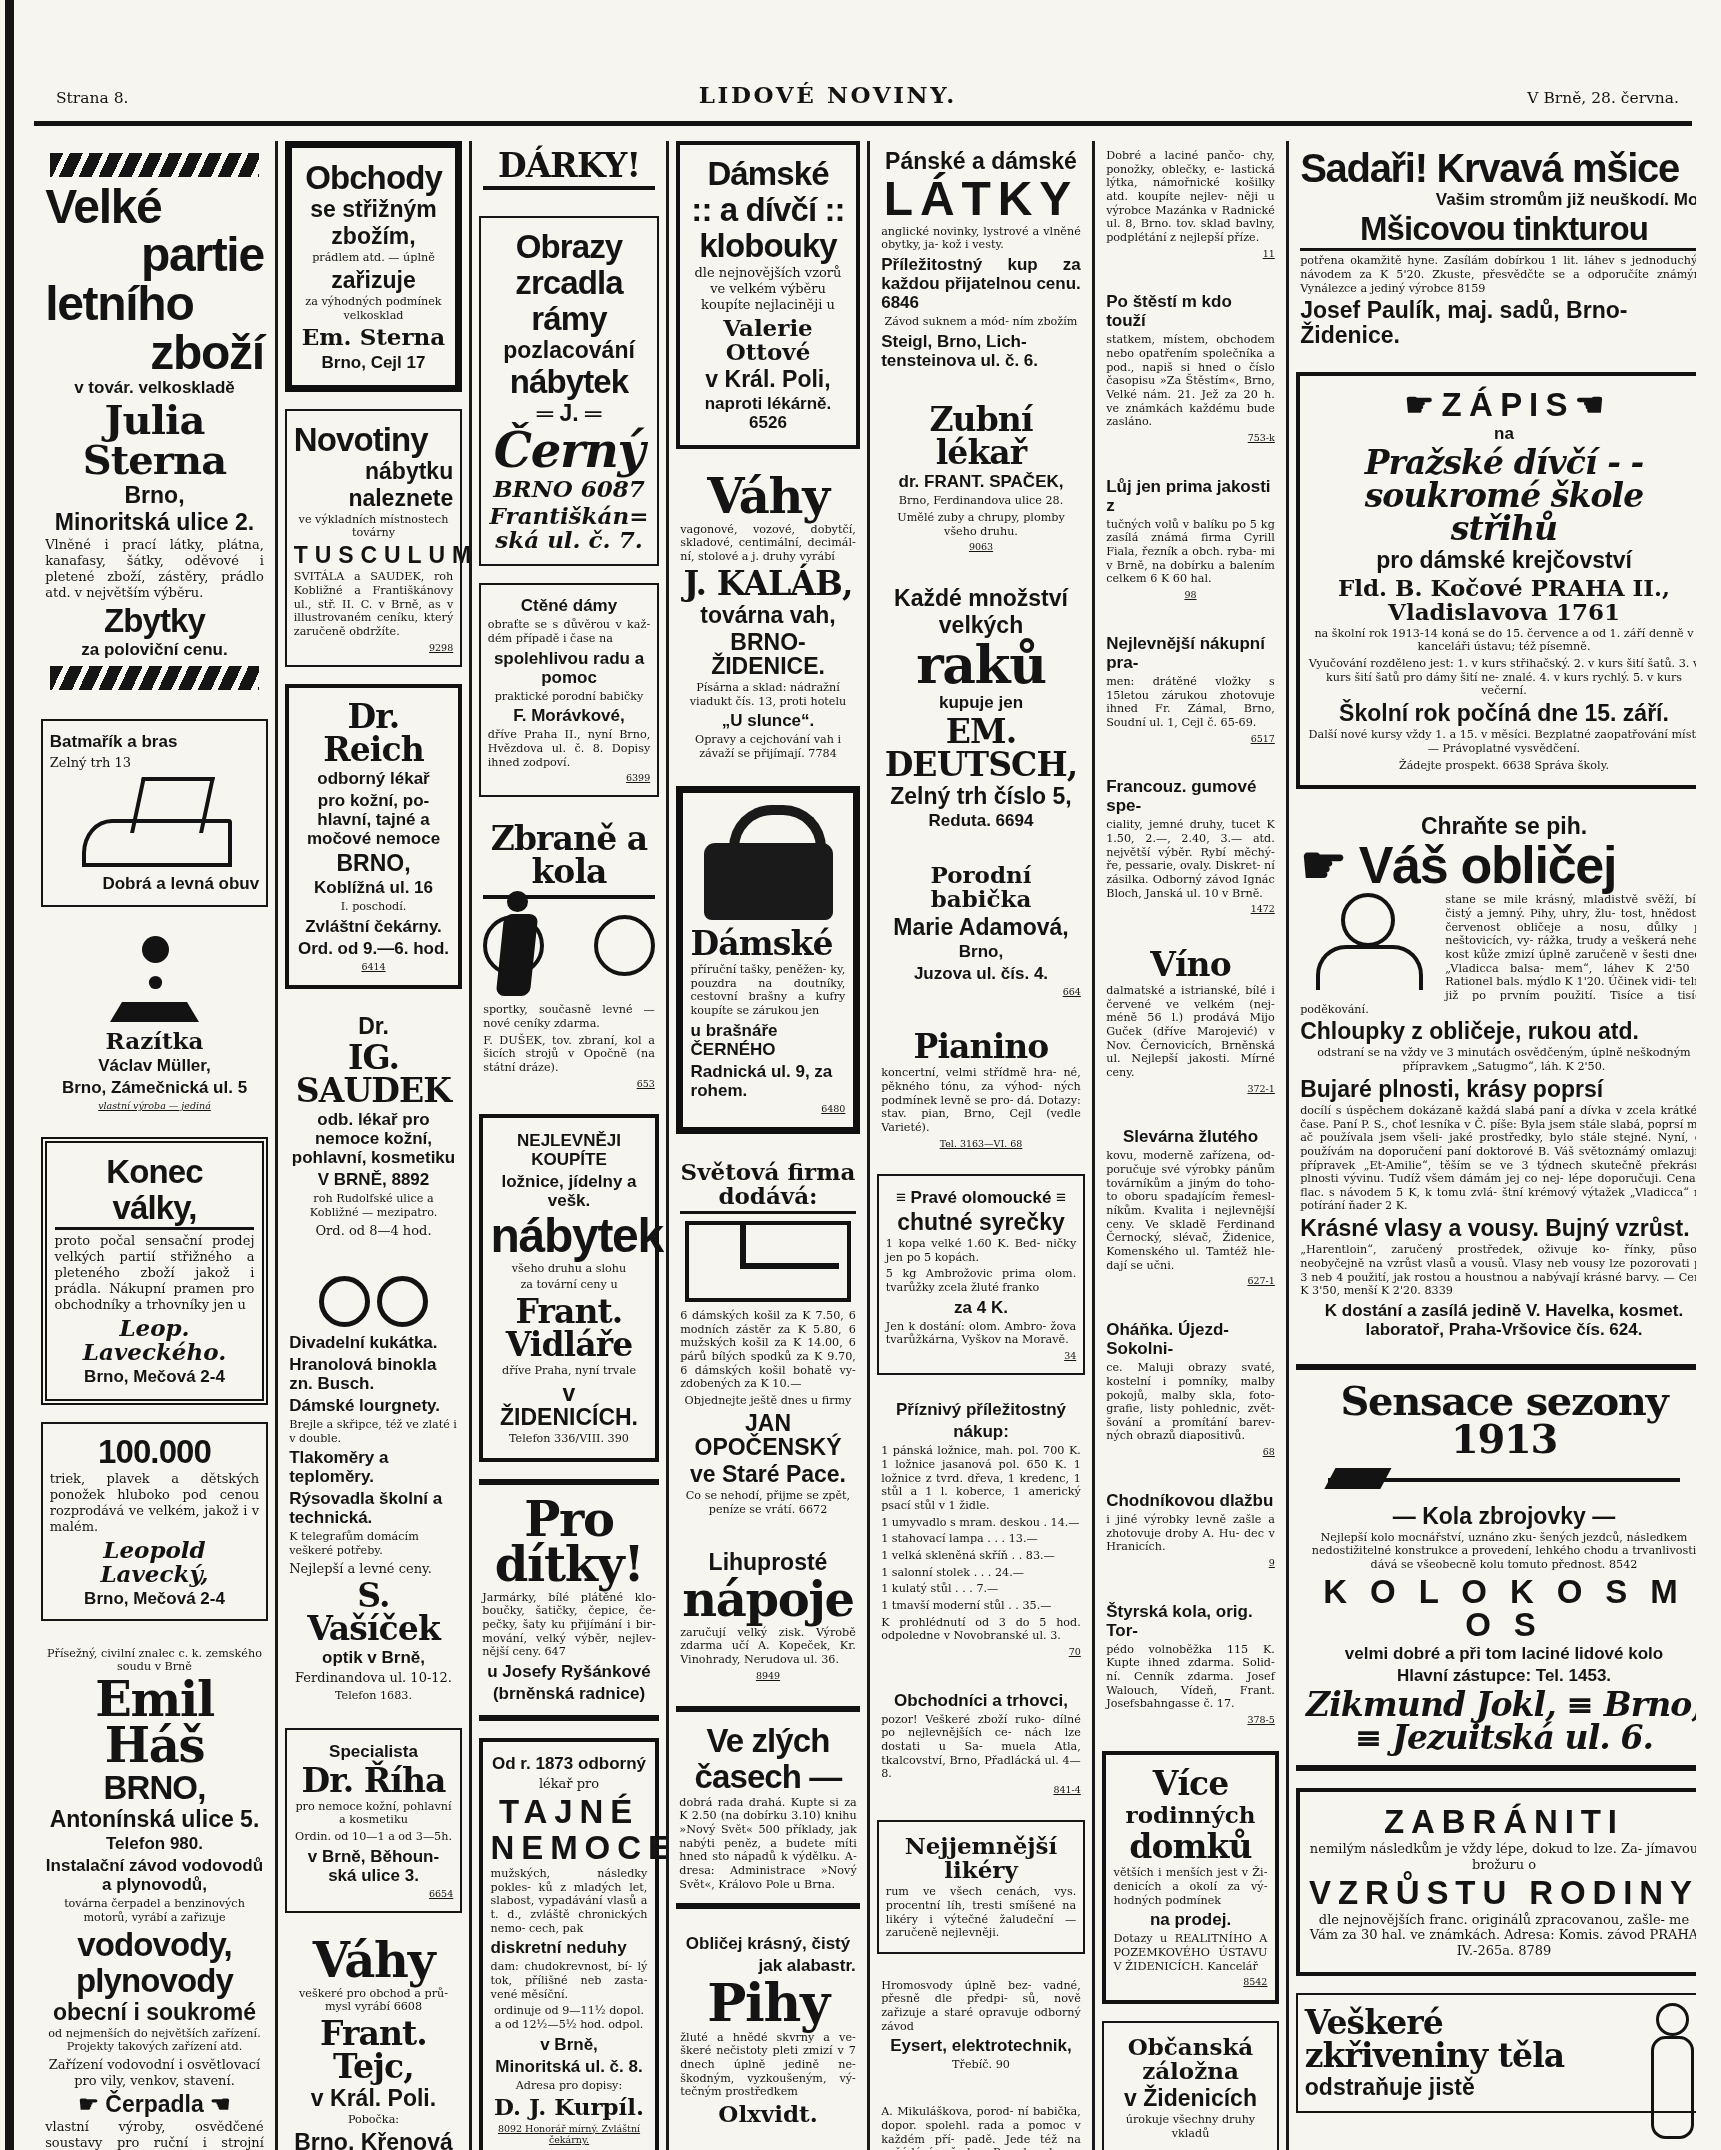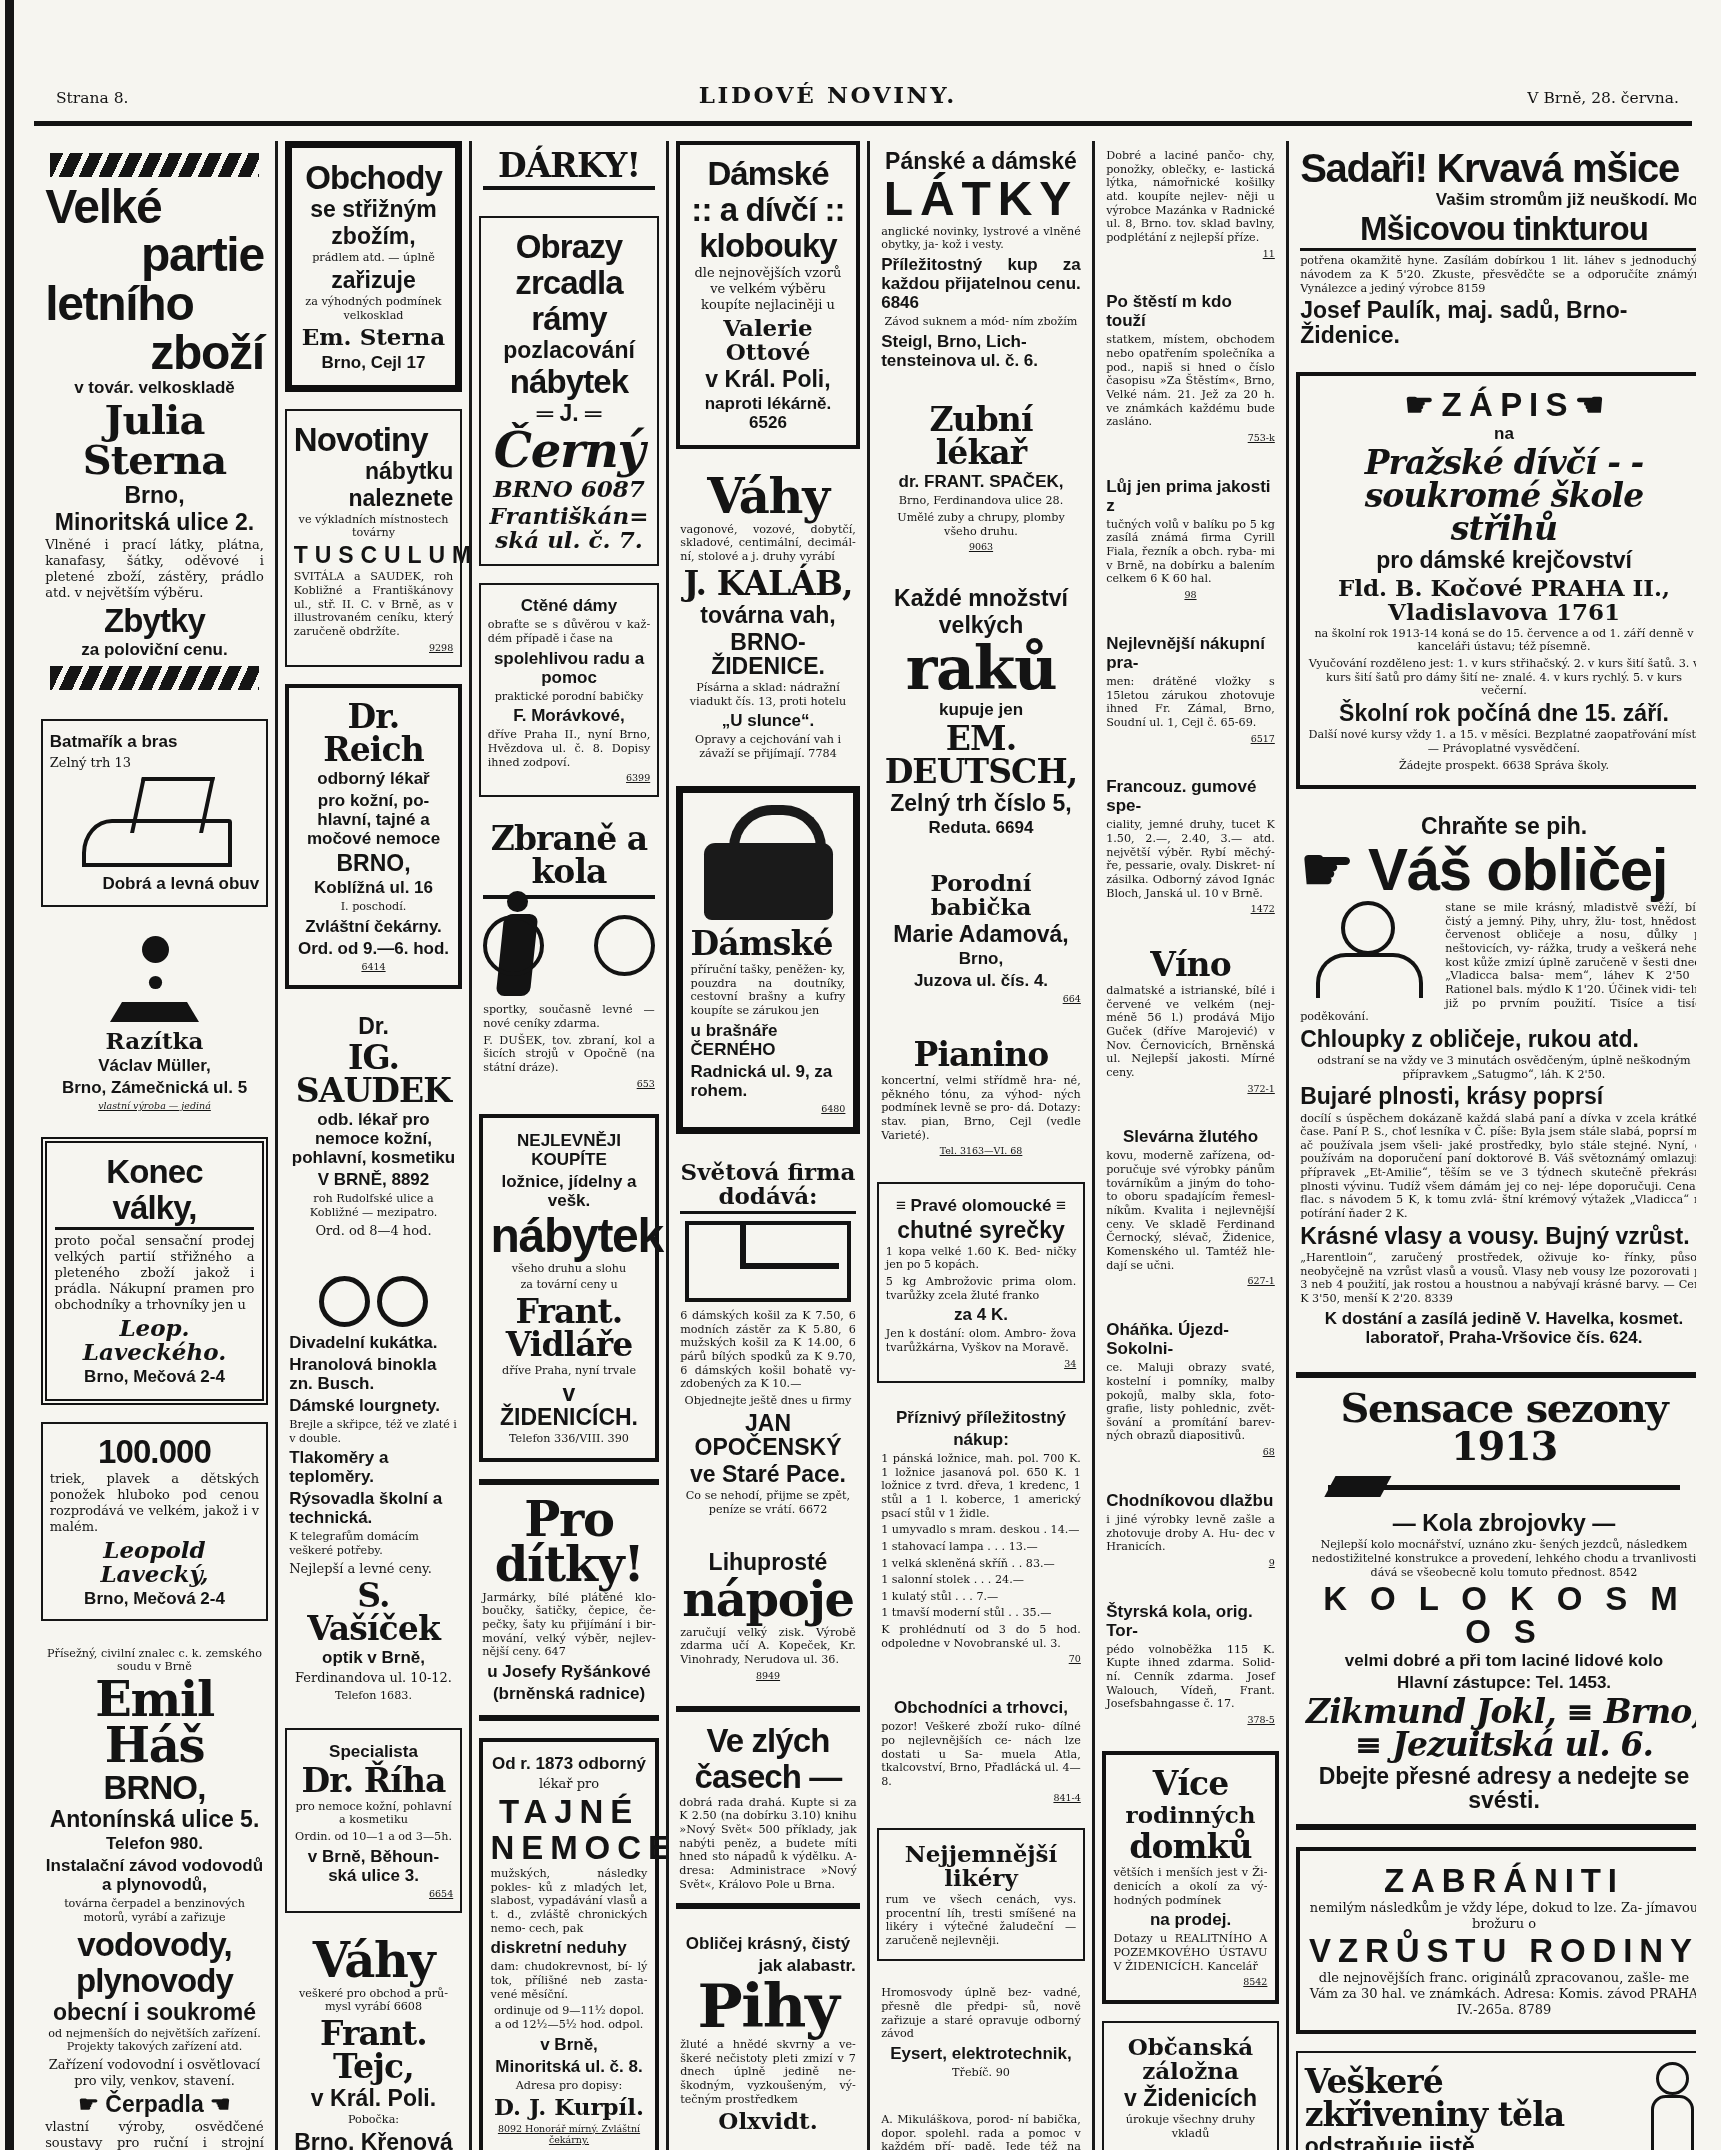--- a/index.html
+++ b/index.html
@@ -19,21 +19,21 @@
   .ad.b4{border:7.7px solid #0f0f0f;padding:10.3px 7.7px;}
   .ad.tb{border-top:6px solid #121212;border-bottom:6px solid #121212;padding:8.6px 3.4px;}
   .ln{margin:3px 0;}
   .f1{font:900 48px/0.95 "Liberation Sans",sans-serif;letter-spacing:-1.3px;}
   .f2{font:900 33px/1.0 "Liberation Sans",sans-serif;letter-spacing:-0.9px;}
   .f3{font:800 23px/1.05 "Liberation Sans",sans-serif;}
   .f4{font:700 17px/1.12 "Liberation Sans",sans-serif;}
   .f5{font:13px/1.22 "DejaVu Serif",serif;}
   .f6{font:11.2px/1.22 "DejaVu Serif",serif;}
   .f7{font:9.5px/1.2 "DejaVu Serif",serif;text-decoration:underline;}
-  .xl{font-size:60px;}
+  .xl{font-size:52px;}
   .md{font-size:40px;}
   .ct{text-align:center}.rt{text-align:right}.jt{text-align:justify}
   .it{font-style:italic}
   .sr{font-family:"DejaVu Serif",serif;font-weight:900;}
   .sp{letter-spacing:6.9px;}
   .ud{border-bottom:3.9px solid #131313;padding-bottom:3.4px;}
   .rule{height:3.4px;background:#131313;margin:4.3px 0;}
   .ill{position:relative;margin:6.9px auto;}
   .ill-zigzag{width:96%;height:24px;background:repeating-linear-gradient(115deg,#151515 0 12px,#f6f5f0 12px 18px);}
   .ill-shoe{width:146px;height:90px;}
@@ -508,21 +508,20 @@
         </div>
         <div class="ad tb">
           <div class="ln f1 md ct sr">Sensace sezony 1913</div>
           <div class="ill ill-rifle"></div>
           <div class="ln f3 ct">— Kola zbrojovky —</div>
           <div class="ln f6 ct">Nejlepší kolo mocnářství, uznáno zku- šených jezdců, následkem nedostižitelné konstrukce a provedení, lehkého chodu a trvanlivosti dává se všeobecně kolu tomuto přednost.   8542</div>
           <div class="ln f2 ct sp">K O L O  K O S M O S</div>
           <div class="ln f4 ct">velmi dobré a při tom laciné lidové kolo</div>
           <div class="ln f4 ct">Hlavní zástupce:                  Tel. 1453.</div>
           <div class="ln f2 ct sr it">Zikmund Jokl,  ≡ Brno, ≡  Jezuitská ul. 6.</div>
-          <div class="ln f3 ct">Dbejte přesné adresy a nedejte se svésti.</div>
         </div>
         <div class="ad b2">
           <div class="ln f2 ct sp">ZABRÁNITI</div>
           <div class="ln f5 ct">nemilým následkům je vždy lépe, dokud to lze. Za- jímavou brožuru o</div>
           <div class="ln f2 ct sp">VZRŮSTU RODINY</div>
           <div class="ln f5 ct">dle nejnovějších franc. originálů zpracovanou, zašle- me Vám za 30 hal. ve známkách. Adresa: Komis. závod PRAHA IV.-265a.   8789</div>
         </div>
         <div class="ad b1">
           <div class="ill ill-figure"></div>
           <div class="ln f2 sr">Veškeré zkřiveniny těla</div>

